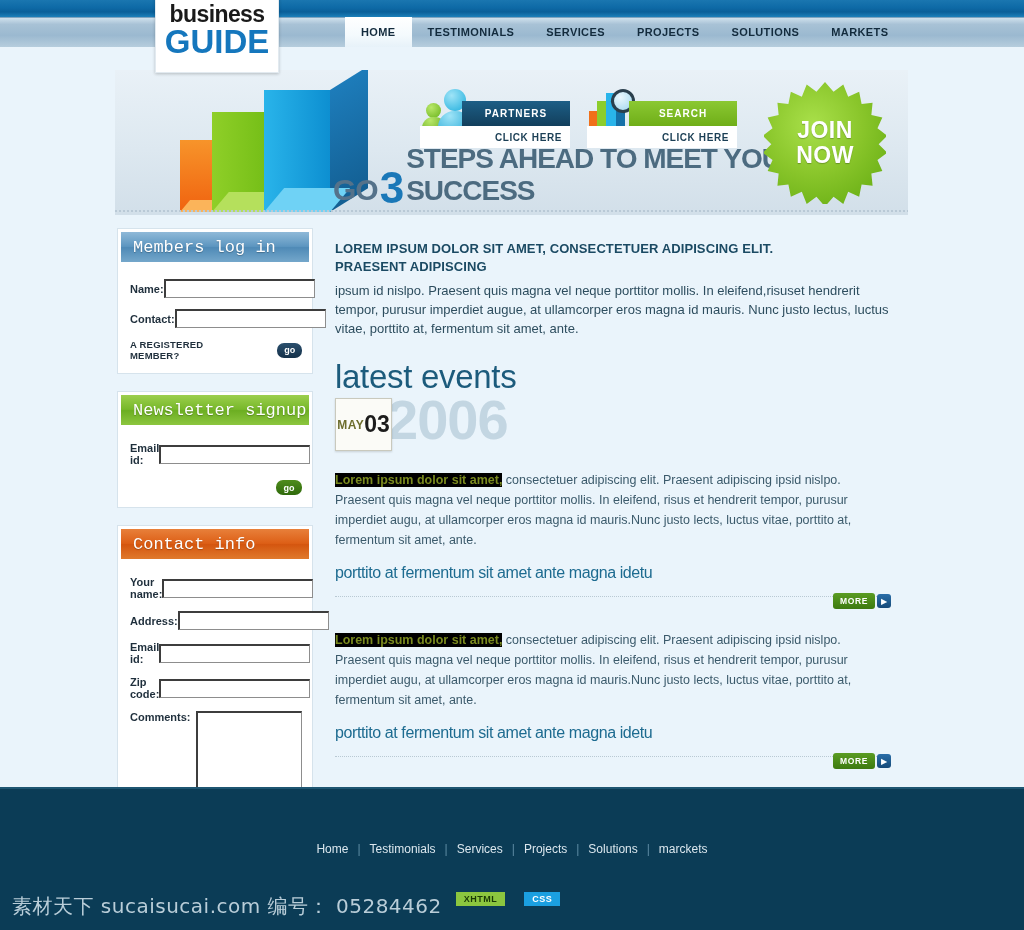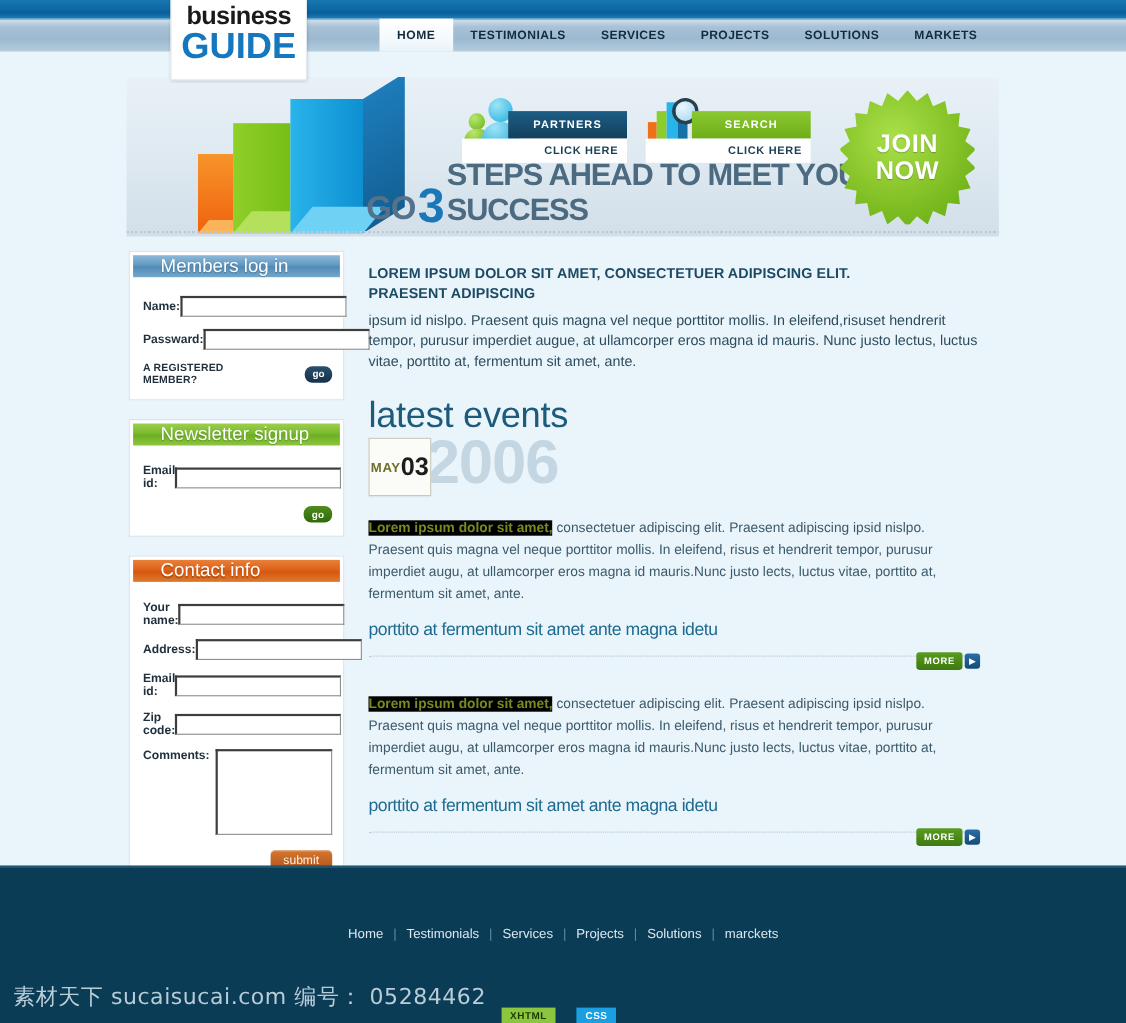--- a/index.html
+++ b/index.html
@@ -157,23 +157,23 @@
     display:flex; flex-direction:column; align-items:center; justify-content:center;
     color:#ffffff; font-weight:bold; font-size:23px; line-height:25px;
     letter-spacing:.5px; text-shadow:0 1px 1px rgba(0,0,0,.25);
     font-family:"Liberation Sans Narrow","Liberation Sans",sans-serif;
   }
 
   
   .sidebar { position:absolute; left:117px; top:228px; width:196px; }
   .card { background:#ffffff; border:1px solid #d6e3ec; margin-bottom:17px; }
   .card .hd {
-    height:20px; display:flex; align-items:center; padding-left:25px;
+    height:30px; display:flex; align-items:center; padding-left:12px;
     font-size:17px; color:#ffffff;
-    font-family:Liberation Sans, sans-serif;
+    font-family:Liberation Mono, monospace;
     text-shadow:0 1px 1px rgba(0,0,0,.25);
     margin:3px; 
   }
   .hd.blue  { background:linear-gradient(to bottom,#8fb9d8 0%,#5d96c0 48%,#4f8ab6 52%,#74a7cb 100%); }
   .hd.green { background:linear-gradient(to bottom,#9ccf4d 0%,#77b82a 48%,#6cae22 52%,#8cc63f 100%); }
   .hd.orange{ background:linear-gradient(to bottom,#e8803a 0%,#dd5f16 48%,#d4560f 52%,#e07a2c 100%); }
   .card .bd { padding:14px 10px 12px 12px; }
   .frow { display:flex; align-items:center; margin-bottom:11px; }
   .frow label {
     font-size:11px; font-weight:bold; color:#1f2f3c; width:66px;
@@ -275,21 +275,21 @@
     display:flex; align-items:center; justify-content:center;
     color:#dbe7ee; font-size:12px;
   }
   .fnav a { color:#dbe7ee; text-decoration:none; padding:0 9px; cursor:pointer;}
   .fnav .sep { color:#5d8ba3; }
   .fcopy {
     position:absolute; top:82px; width:1024px; text-align:center;
     color:#d2e1ea; font-size:11px;
   }
   .badges {
-    position:absolute; top:916px; left:0; width:1016px;
+    position:absolute; top:892px; left:0; width:1016px;
     display:flex; justify-content:center; gap:19px; z-index:5;
   }
   .badge-sm {
     font-size:9px; font-weight:bold; color:#ffffff;
     padding:2px 8px; letter-spacing:.5px;
   }
   .badge-sm.x { background:#8cc63f; color:#1a3a05;}
   .badge-sm.c { background:#1b9fe0; }
   .watermark {
     position:absolute; left:12px; top:893px; z-index:10;
@@ -374,21 +374,21 @@
 <div class="sidebar">
 
   <div class="card">
     <div class="hd blue">Members log in</div>
     <div class="bd">
       <div class="frow">
         <label>Name:</label>
         <input type="text" value="" style="">
       </div>
       <div class="frow">
-        <label>Passward:</label>
+        <label>Contact:</label>
         <input type="password" value="" style="">
       </div>
       <div class="memrow">
         <span class="q">A REGISTERED MEMBER?</span>
         <span class="gobtn navy">go</span>
       </div>
     </div>
   </div>
 
   <div class="card">

